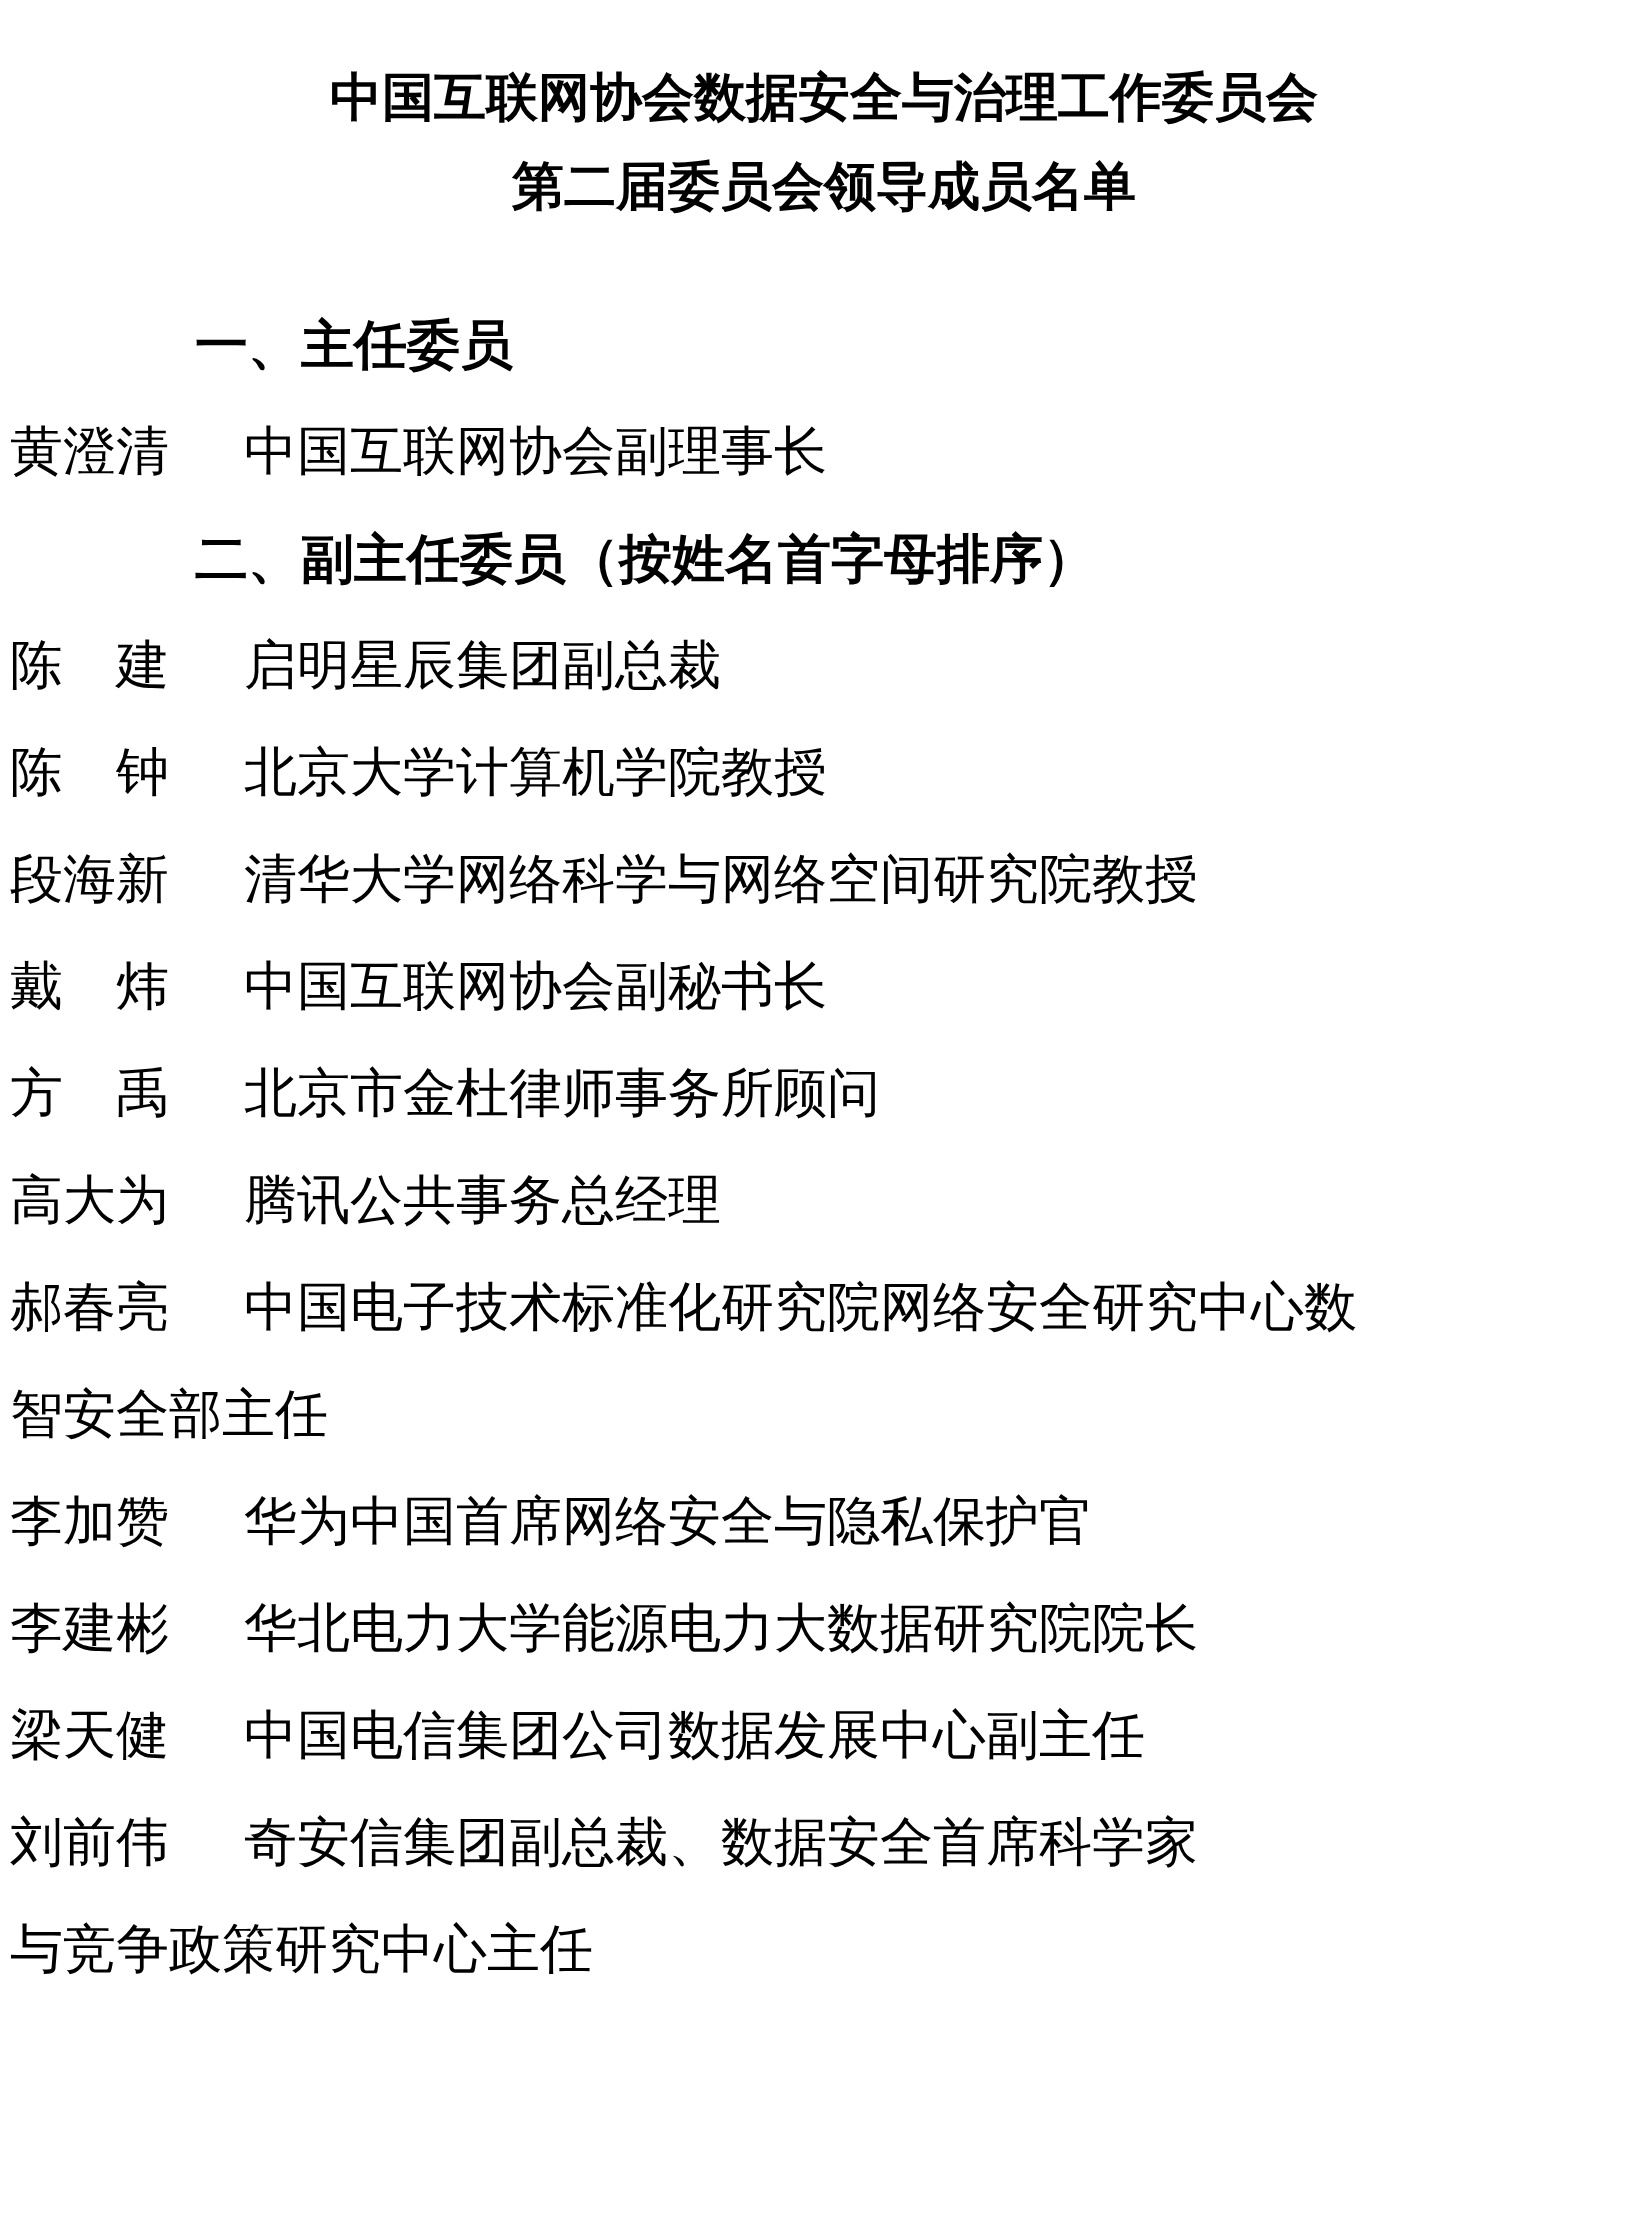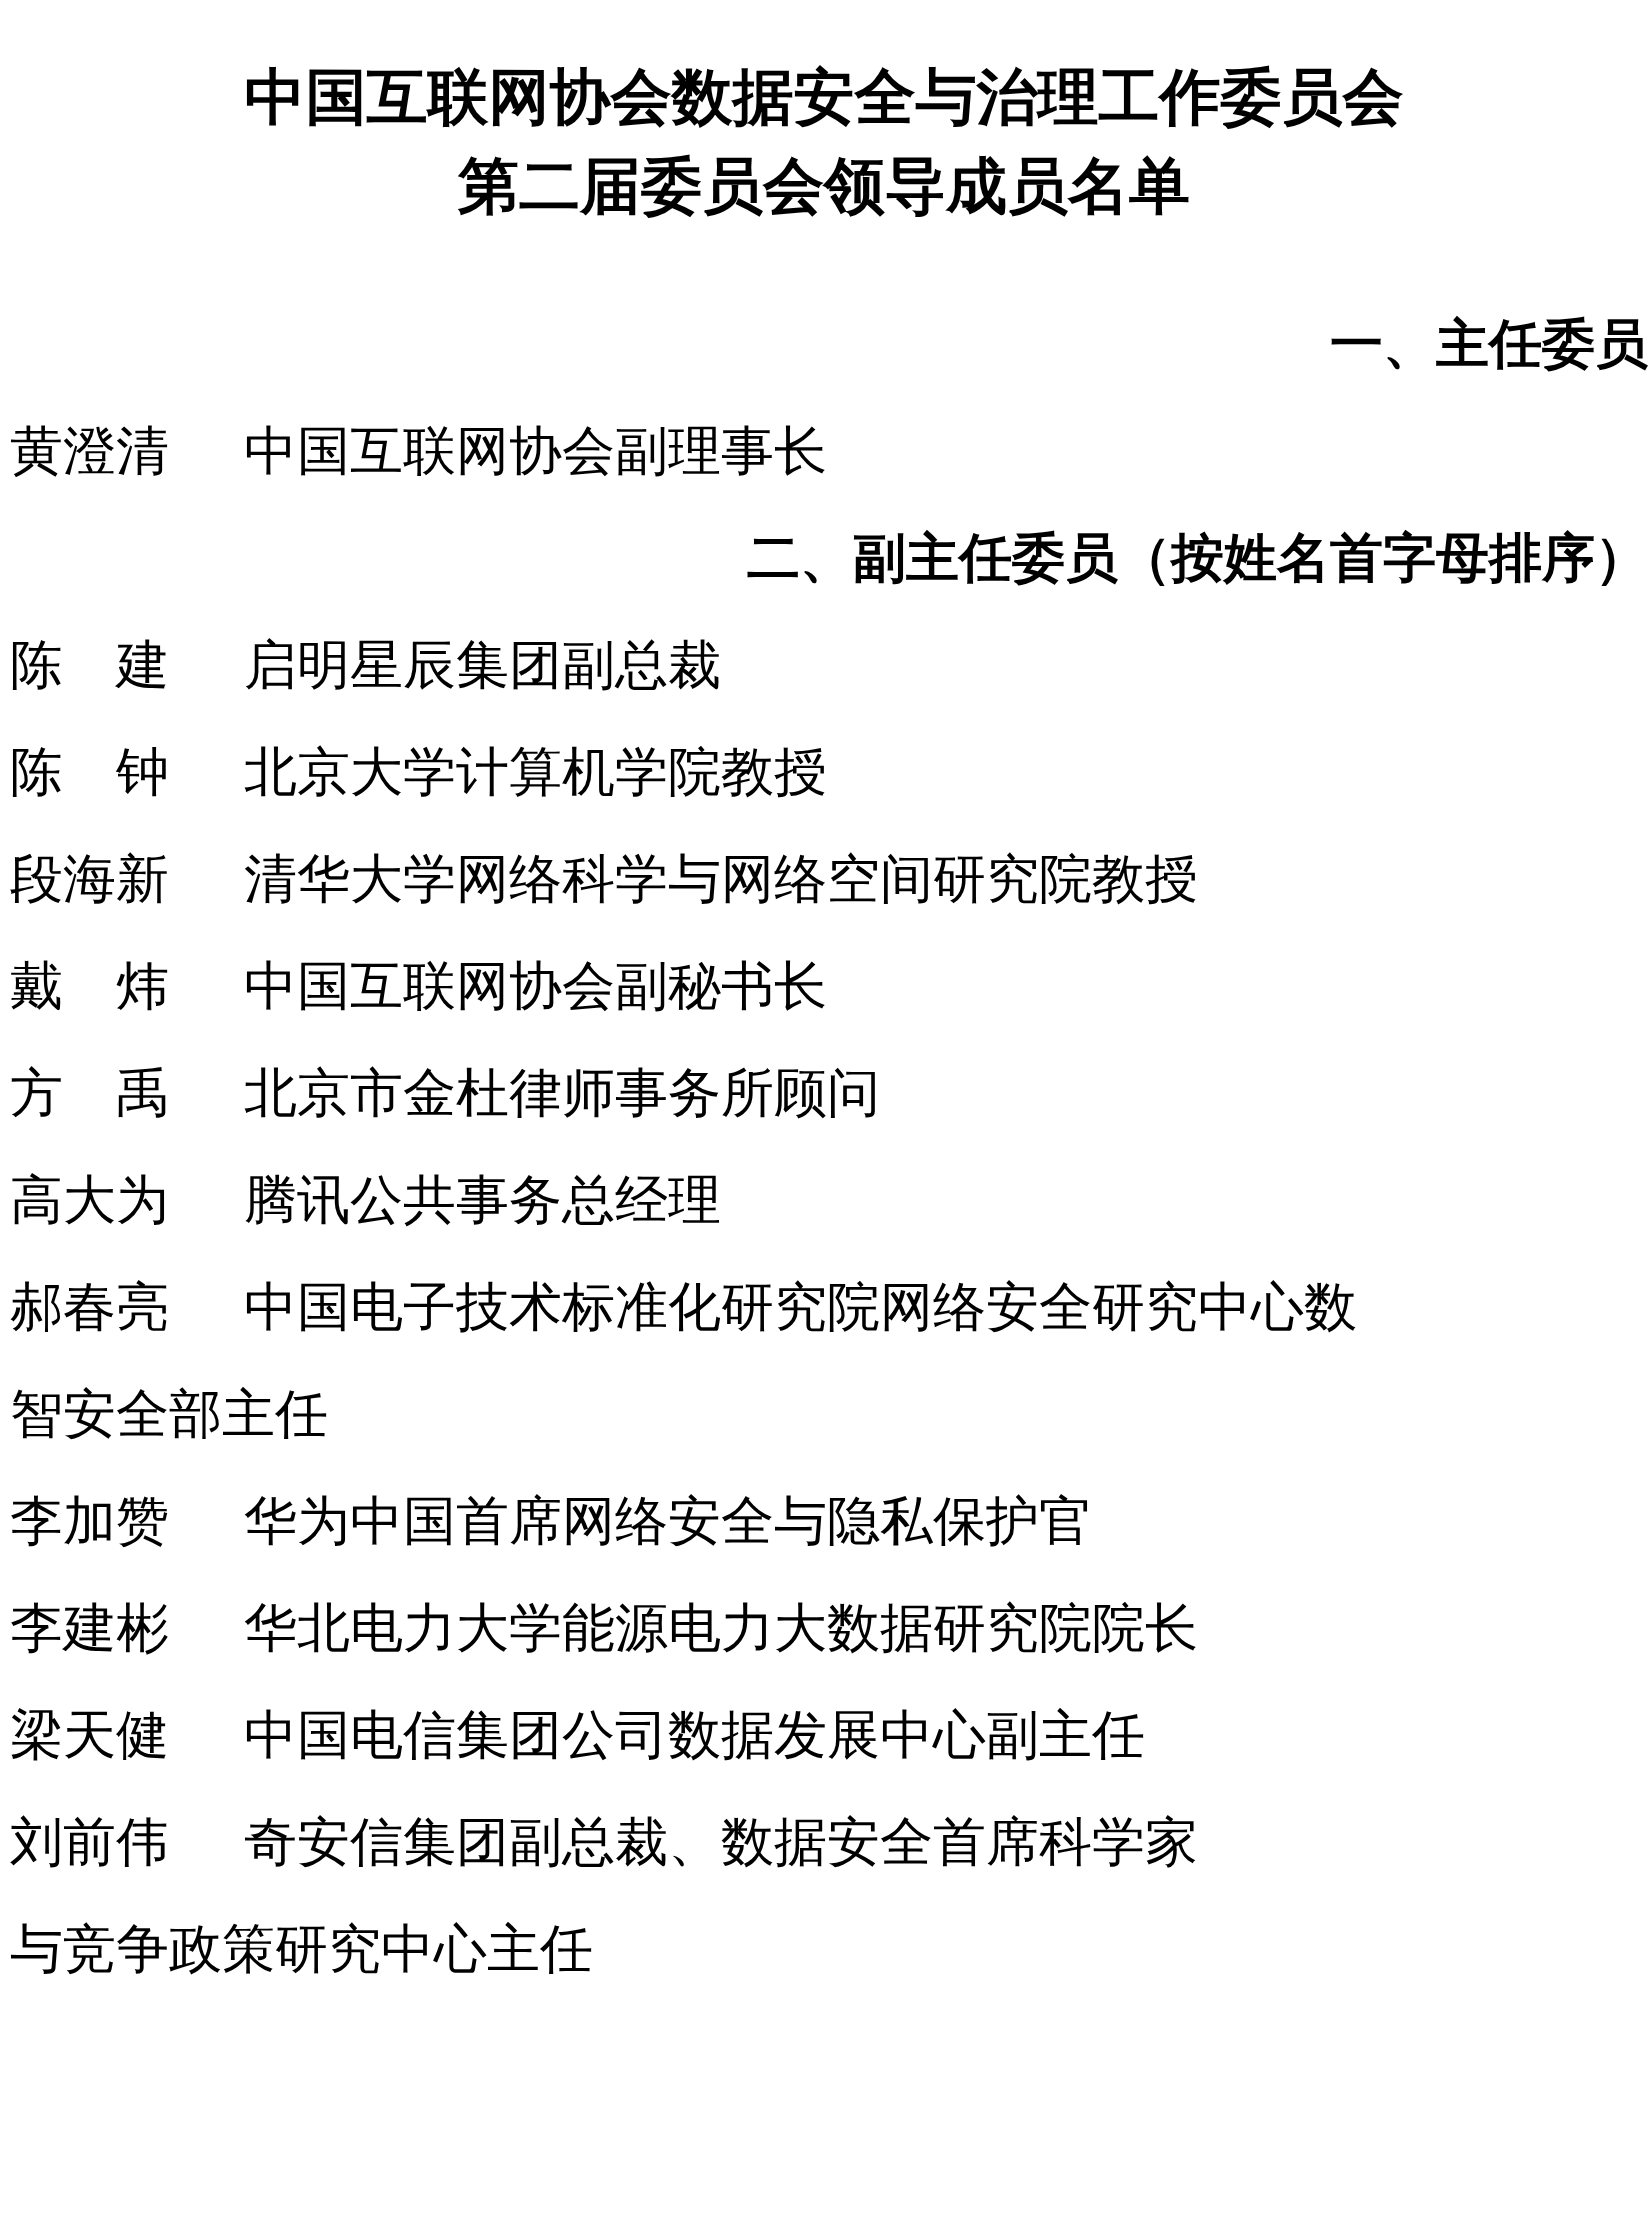--- a/index.html
+++ b/index.html
@@ -13,40 +13,39 @@
     height: 2584px;
     background: #ffffff;
     color: #000000;
     overflow: hidden;
   }
   .title-block {
     padding-top: 53px;
     text-align: center;
     font-family: "Liberation Serif", serif;
     font-weight: bold;
-    font-size: 61px;
+    font-size: 52px;
     line-height: 89px;
     white-space: nowrap;
   }
   .list {
     margin-top: 60px;
     font-size: 53px;
     line-height: 107px;
   }
   .row {
     padding-left: 195px;
     white-space: nowrap;
   }
   .row.cont {
     padding-left: 429px;
   }
   .heading {
-    font-family: Liberation Serif, serif;
+    font-family: Liberation Sans, sans-serif;
     font-weight: bold;
-    text-align: right;
   }
   .member, .row.cont {
     font-family: "Liberation Serif", serif;
     font-weight: normal;
     padding-left: 10px;
   }
   .name {
     display: inline-block;
     width: 234px;
     vertical-align: top;

